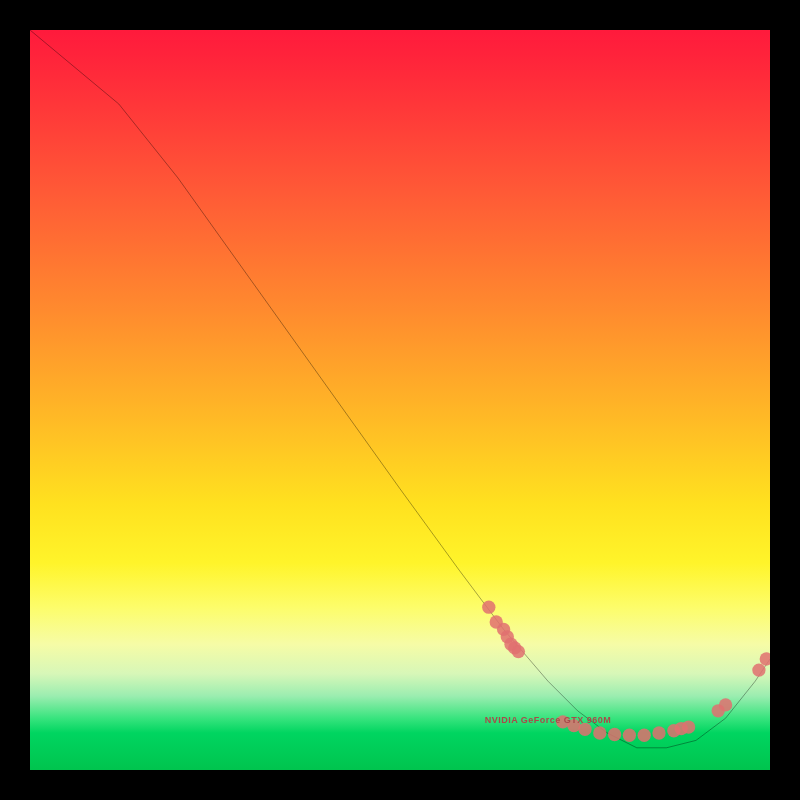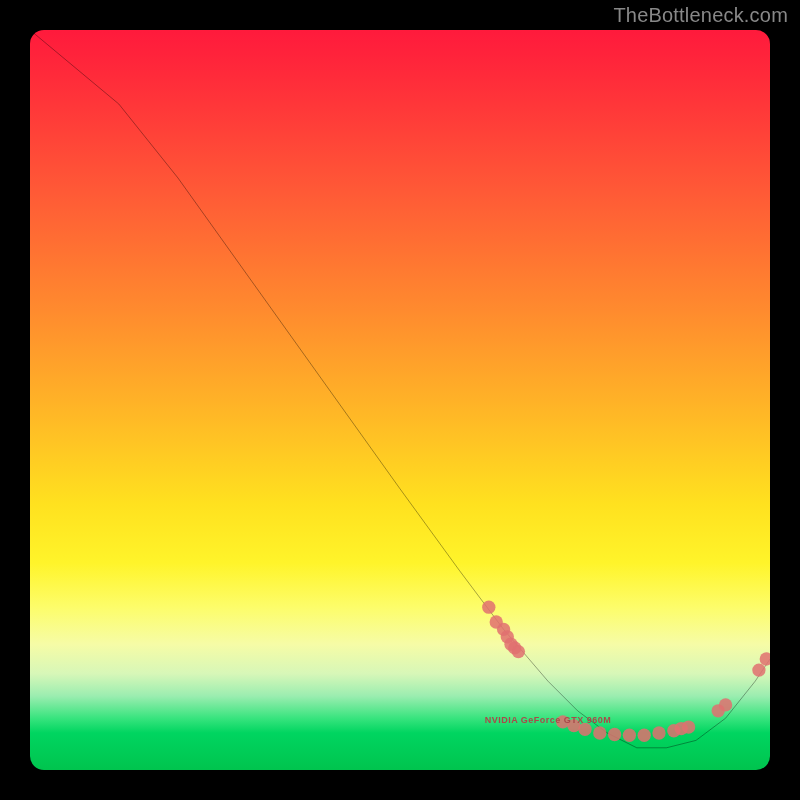--- a/index.html
+++ b/index.html
@@ -44,21 +44,20 @@
       #ffe11f 64%,
       #fff42a 72%,
       #fdfd6a 78%,
       #f6fca6 83%,
       #d7f7b8 87%,
       #9bedb0 90%,
       #38e47e 93%,
       #00d560 95%,
       #00c44e 100%
     );
-    border-radius: 14px;
   }
   svg.curve {
     position: absolute;
     inset: 0;
     width: 100%;
     height: 100%;
     z-index: 3;
   }
   .annotation {
     position: absolute;
@@ -68,21 +67,20 @@
     letter-spacing: 0.5px;
     z-index: 4;
     white-space: nowrap;
   }
 </style>
 </head>
 <body>
 
 <div class="frame">
 
-  <div class="watermark">TheBottleneck.com</div>
 
   <div class="plot-area">
 
     <svg class="curve" viewBox="0 0 100 100" preserveAspectRatio="none">
       <path id="series-path" fill="none" stroke="#000" stroke-width="0.35" vector-effect="non-scaling-stroke" d="M0.00 0.00 L6.00 5.00 L12.00 10.00 L20.00 20.00 L30.00 34.00 L40.00 48.00 L50.00 62.00 L58.00 73.00 L64.00 81.00 L70.00 88.00 L74.00 92.00 L78.00 95.00 L82.00 97.00 L86.00 97.00 L90.00 96.00 L94.00 93.00 L98.00 88.00 L100.00 85.00"></path>
       <g id="markers-group">
           <circle cx="62" cy="78" r="0.9" fill="#e07070" fill-opacity="0.85"></circle>
           <circle cx="63" cy="80" r="0.9" fill="#e07070" fill-opacity="0.85"></circle>
           <circle cx="64" cy="81" r="0.9" fill="#e07070" fill-opacity="0.85"></circle>
           <circle cx="64.5" cy="82" r="0.9" fill="#e07070" fill-opacity="0.85"></circle>

